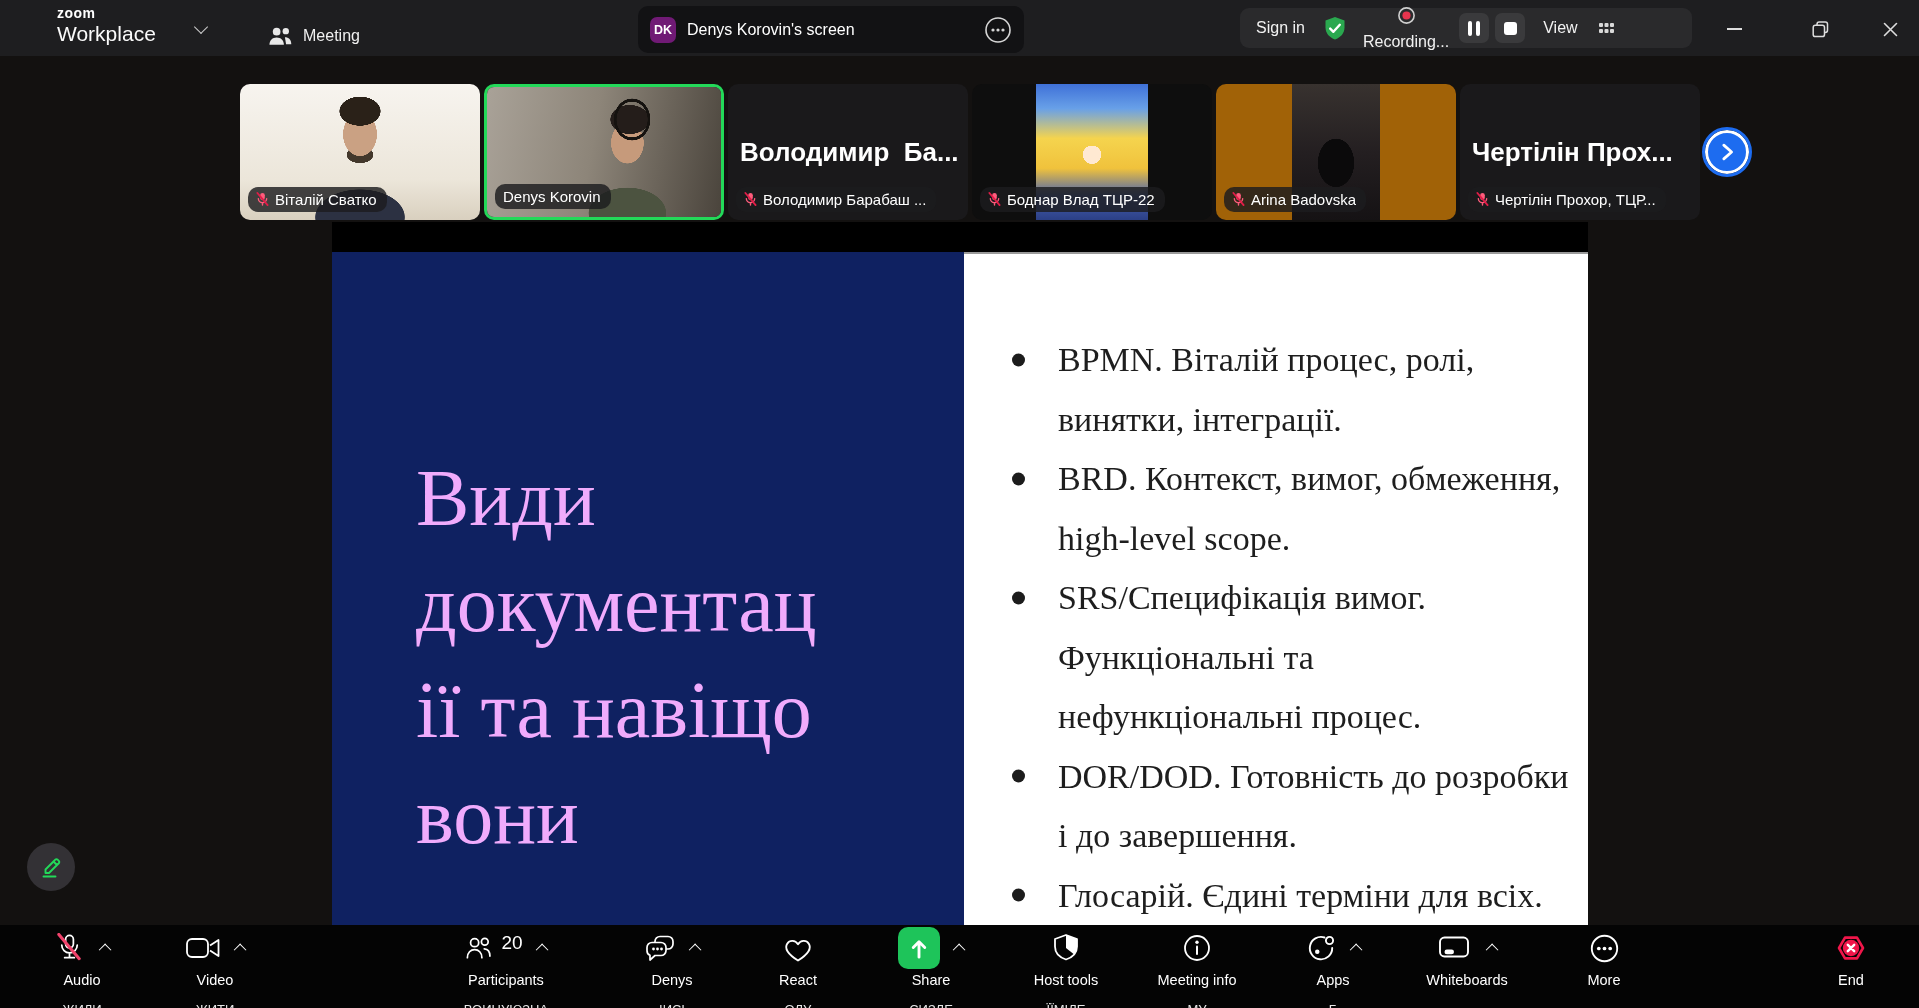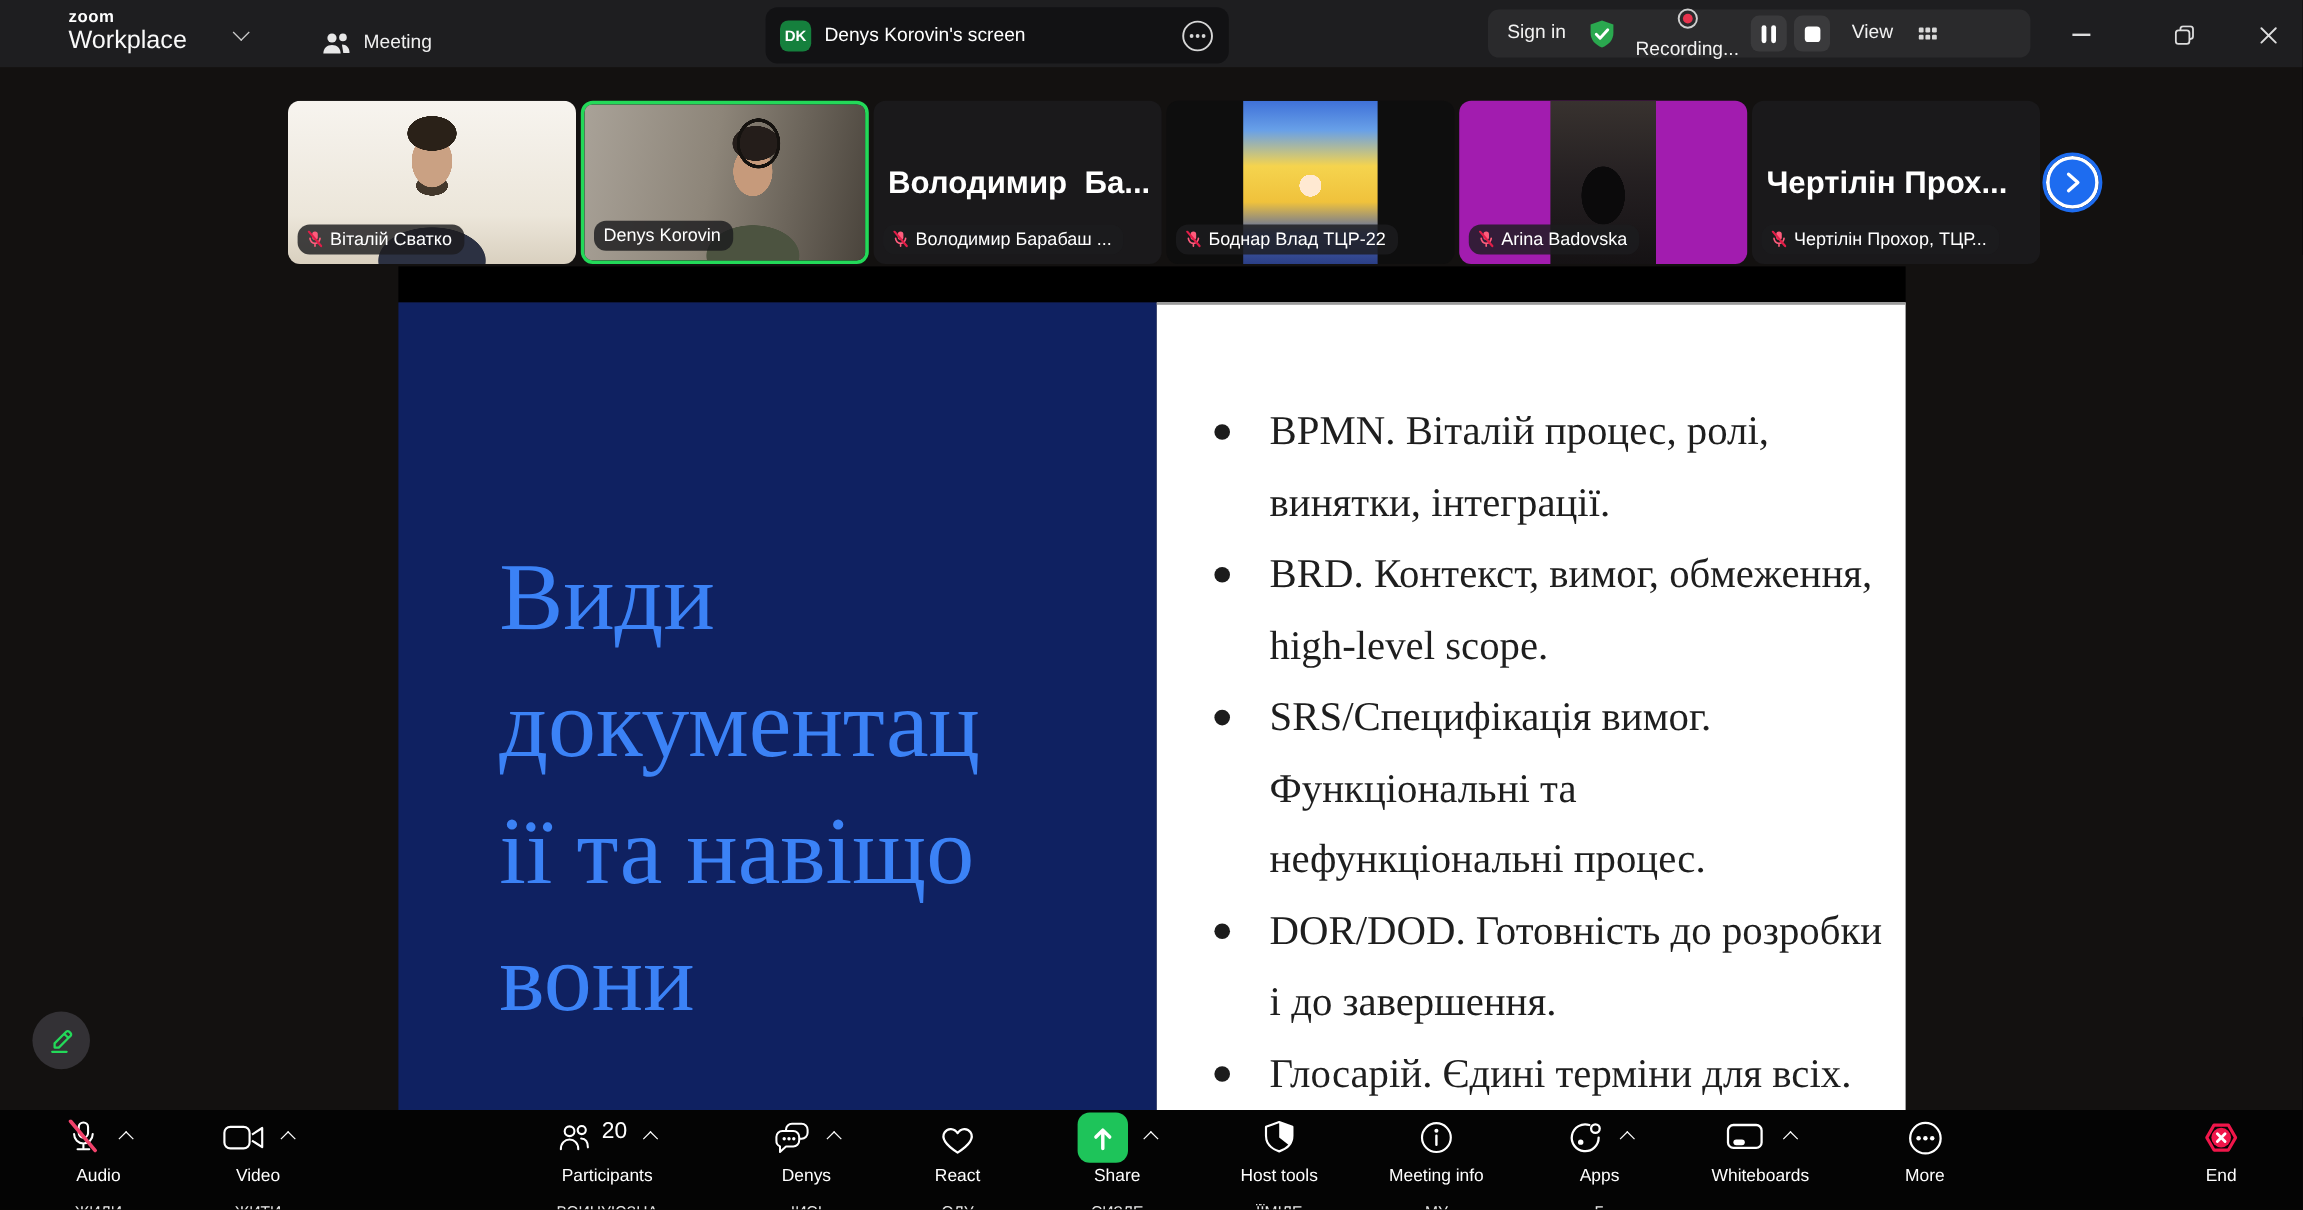--- a/index.html
+++ b/index.html
@@ -13,21 +13,21 @@
   .logo-top{font-size:14px;font-weight:bold;letter-spacing:.5px;}
   .logo-bottom{font-size:21px;margin-top:3px;color:#fafafa;}
   .chev{display:inline-block;width:9px;height:9px;border-left:1.7px solid #ccc;border-top:1.7px solid #ccc;}
   .chev.down{transform:rotate(225deg);}
   .chev.up{transform:rotate(45deg) translateY(2px);}
   .logo-chev{position:absolute;left:196px;top:22px;}
   .meeting-tab{position:absolute;left:258px;top:0;height:72px;display:flex;align-items:center;gap:10px;
                color:#f0f0f0;font-size:16px;padding:0 10px;cursor:default;}
   .screen-tab{position:absolute;left:638px;top:6px;width:362px;height:47px;border-radius:10px;
               background:#121214;display:flex;align-items:center;padding:0 12px;color:#fff;font-size:16px;}
-  .dk-badge{width:26px;height:26px;border-radius:7px;background:#15803d;color:#fff;font-size:12.5px;
+  .dk-badge{width:26px;height:26px;border-radius:7px;background:#701a75;color:#fff;font-size:12.5px;
             font-weight:bold;display:flex;align-items:center;justify-content:center;margin-right:11px;}
   .tab-dots{margin-left:auto;display:flex;align-items:center;}
   .right-pill{position:absolute;left:1240px;top:8px;width:452px;height:40px;border-radius:9px;background:#2a2a2c;
               display:flex;align-items:center;padding:0 16px;box-sizing:border-box;color:#f2f2f2;font-size:16px;}
   .pill-item{display:flex;align-items:center;}
   .ctl-box{width:30px;height:30px;border-radius:7px;background:#3a3a3c;display:flex;align-items:center;justify-content:center;gap:4px;}
   .pause-bar{width:4px;height:15px;border-radius:2px;background:#fff;}
   .stop-sq{width:13px;height:13px;border-radius:3px;background:#fff;}
   .win-btn{position:absolute;top:18px;color:#ddd;display:flex;align-items:center;justify-content:center;width:22px;height:22px;}
   .min-line{width:15px;height:2px;background:#ddd;}
@@ -45,21 +45,21 @@
   .portrait{position:absolute;top:0;bottom:0;left:50%;transform:translateX(-50%);}
   .next-btn{position:absolute;left:1705px;top:130px;width:44px;height:44px;border-radius:50%;
             background:#1d6cf0;border:3px solid #fff;outline:3px solid #1d6cf0;box-sizing:border-box;
             display:flex;align-items:center;justify-content:center;}
 
   
   .stage-black{position:absolute;left:332px;top:222px;width:1256px;height:30px;background:#000;}
   .slide{position:absolute;left:332px;top:252px;width:1256px;height:673px;display:flex;}
   .slide-blue{width:632px;height:100%;background:#0f2161;position:relative;}
   .slide-white{width:624px;height:100%;background:#fff;position:relative;border-top:2px solid #9a9a9a;box-sizing:border-box;}
-  .slide-title{position:absolute;left:84px;top:193px;color:#3b82f6;font-family:"Liberation Serif",serif;
+  .slide-title{position:absolute;left:84px;top:193px;color:#f0abfc;font-family:"Liberation Serif",serif;
                font-size:80px;line-height:106px;white-space:nowrap;}
   .bullets{position:absolute;left:0;top:76px;margin:0;padding:0;list-style:none;width:100%;}
   .bullets li{position:relative;padding-left:94px;font-family:"Liberation Serif",serif;font-size:34px;
               line-height:59.5px;color:#1e1e1e;white-space:nowrap;}
   .bullets li.dot::before{content:"";position:absolute;left:48px;top:50%;transform:translateY(-50%);
               width:13px;height:13px;border-radius:50%;background:#1c1c1c;}
   .pencil-btn{position:absolute;left:27px;top:843px;width:48px;height:48px;border-radius:50%;
               background:#333135;display:flex;align-items:center;justify-content:center;}
 
   
@@ -211,21 +211,21 @@
     <div class="name-pill">
       <svg width="13" height="15" viewBox="0 0 14 16">
         <rect x="4.5" y="1" width="5" height="7.5" rx="2.5" fill="#ff5c7c"></rect>
         <path d="M2.5 7a4.5 4.5 0 0 0 9 0M7 11.5v2.5" stroke="#ff5c7c" stroke-width="1.5" fill="none" stroke-linecap="round"></path>
         <path d="M1.5 1l11 13" stroke="#e11d48" stroke-width="2" stroke-linecap="round"></path>
       </svg>
       <span class="txt">Боднар Влад ТЦР-22</span>
     </div>
   </div>
 
-  <div class="tile" style="left:1216px;background:#a21caf;">
+  <div class="tile" style="left:1216px;background:#a16207;">
     <div class="portrait" style="width:88px;background:
       radial-gradient(ellipse 30px 40px at 50% 58%, #0b0a0b 60%, transparent 61%),
       linear-gradient(180deg,#38322f 0%,#241f21 50%,#151214 100%);"></div>
     <div class="name-pill">
       <svg width="13" height="15" viewBox="0 0 14 16">
         <rect x="4.5" y="1" width="5" height="7.5" rx="2.5" fill="#ff5c7c"></rect>
         <path d="M2.5 7a4.5 4.5 0 0 0 9 0M7 11.5v2.5" stroke="#ff5c7c" stroke-width="1.5" fill="none" stroke-linecap="round"></path>
         <path d="M1.5 1l11 13" stroke="#e11d48" stroke-width="2" stroke-linecap="round"></path>
       </svg>
       <span class="txt">Arina Badovska</span>

